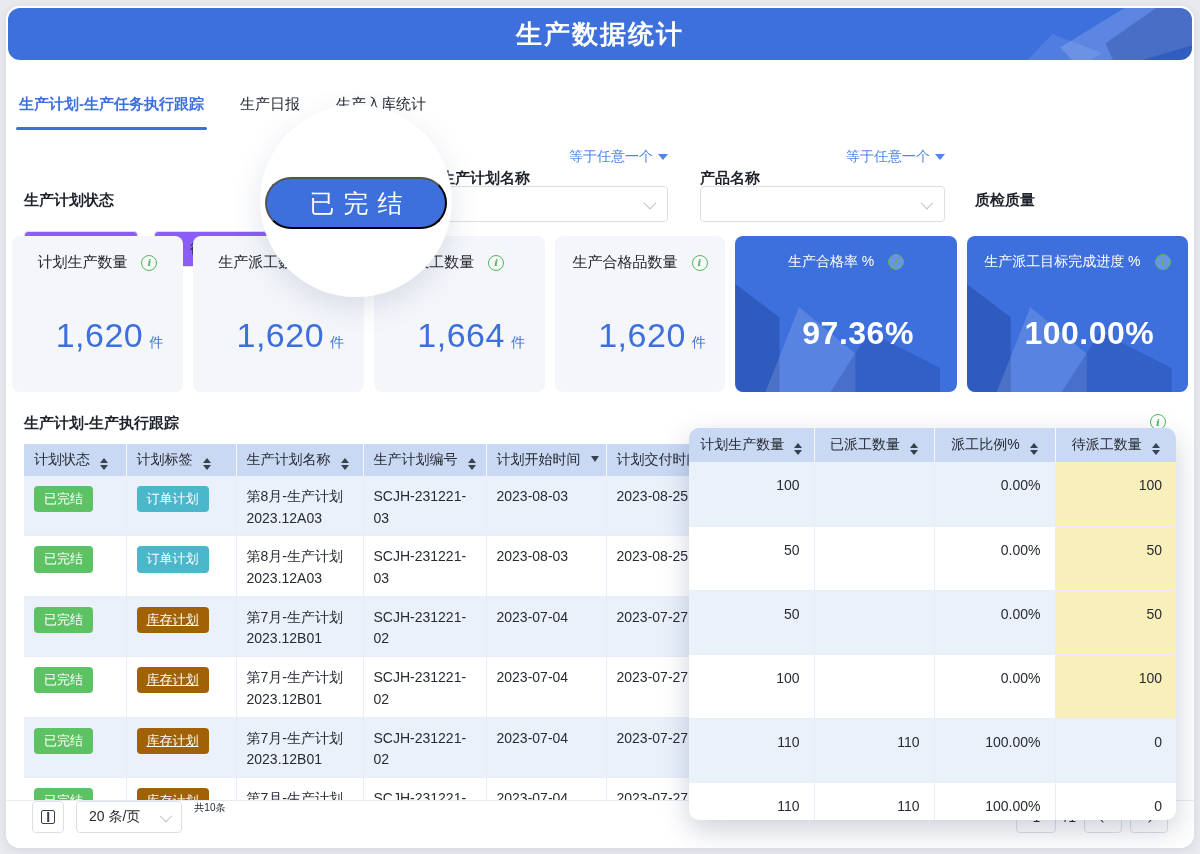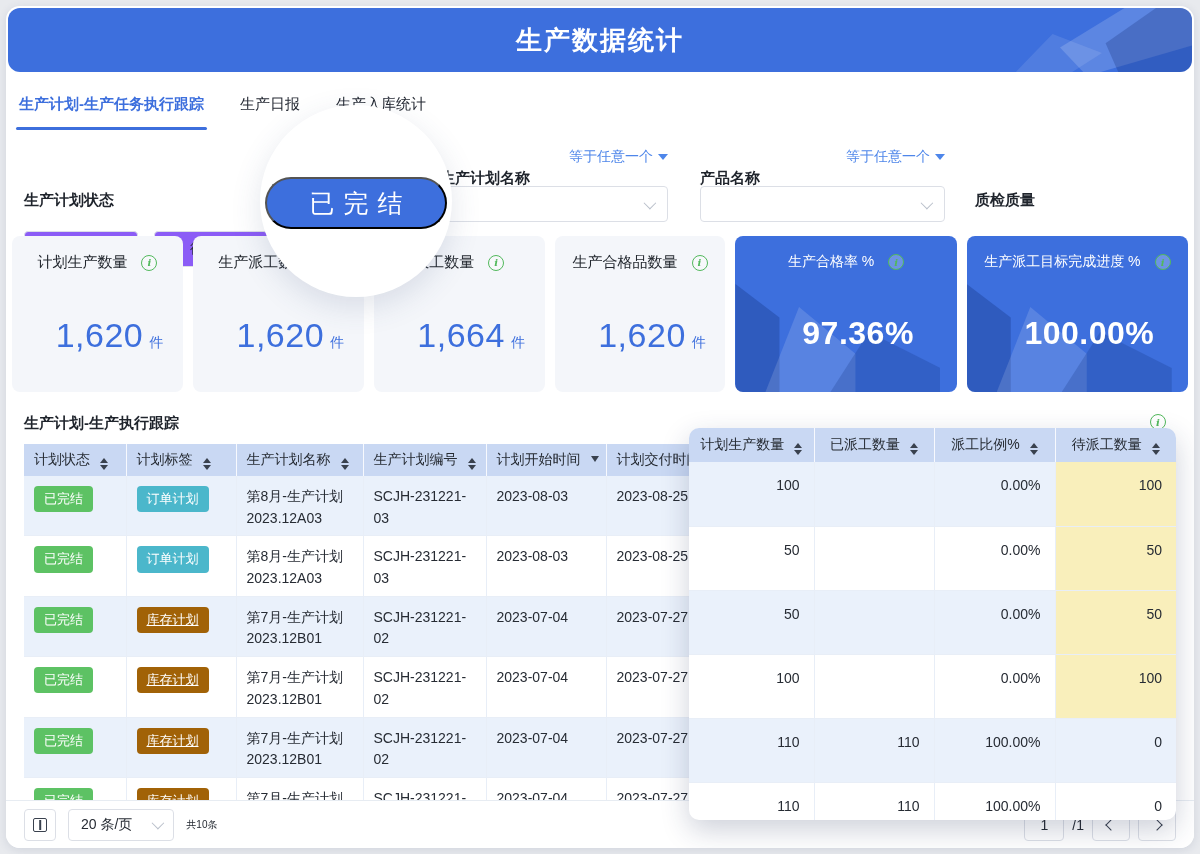--- a/index.html
+++ b/index.html
@@ -2,21 +2,21 @@
 <html><head>
 <meta charset="utf-8">
 <style>
   * { margin:0; padding:0; box-sizing:border-box; }
   html,body { width:1200px; height:854px; overflow:hidden;
     font-family:"Liberation Sans","DejaVu Sans",sans-serif; background:#e8eaee; }
   .card { position:absolute; left:6px; top:6px; width:1188px; height:842px;
     background:#fff; border-radius:14px; overflow:hidden; box-shadow:0 2px 10px rgba(40,60,100,.12); }
 
   
-  .appbar { position:absolute; left:2px; top:2px; right:2px; height:64px;
+  .appbar { position:absolute; left:2px; top:2px; right:2px; height:52px;
     background:#3D6FDD; border-radius:12px; display:flex; align-items:center; justify-content:center; overflow:hidden; }
   .appbar h1 { color:#fff; font-size:26px; font-weight:700; letter-spacing:2px; }
   .prism { position:absolute; }
   .p1 { right:0; top:0; width:150px; height:68px; background:rgba(255,255,255,.16);
     clip-path:polygon(55% 0,100% 0,100% 55%,30% 100%,12% 58%); }
   .p2 { right:0; top:0; width:120px; height:68px; background:rgba(16,40,110,.25);
     clip-path:polygon(70% 0,100% 0,100% 100%,40% 100%,28% 52%); }
   .p3 { right:90px; top:26px; width:90px; height:42px; background:rgba(255,255,255,.10);
     clip-path:polygon(0 100%,45% 0,100% 45%,60% 100%); }
 
@@ -83,21 +83,21 @@
   .sort .up { border-bottom:5px solid #39414e; }
   .sort .dn { border-top:5px solid #39414e; }
   .sort.desc { vertical-align:2px; } .sort.desc .dn { border-top-width:6px; }
   .badge { display:inline-block; padding:3px 10px; border-radius:4px; color:#fff; font-size:13px; white-space:nowrap; }
   .badge.status { background:#5DC264; }
   .badge.order  { background:#4BB7CB; }
   .badge.stock  { background:#a16207;text-decoration:underline; }
 
   
   .pagination { position:absolute; left:0; right:0; top:794px; height:48px; background:#fff;
-    border-top:1px solid #E7ECF2; display:flex; align-items:center; gap:12px; padding:0 18px; z-index:5; }
+    border-top:1px solid #E7ECF2; display:flex; align-items:flex-start; gap:12px; padding:0 26px; z-index:5; }
   .icon-btn { width:32px; height:32px; border:1px solid #dcdfe6; border-radius:4px; background:#fff;
     display:flex; align-items:center; justify-content:center; cursor:pointer; }
   .col-ico { width:14px; height:14px; border:1.6px solid #39414e; border-radius:2px; position:relative; }
   .col-ico::after { content:''; position:absolute; left:50%; top:1px; bottom:1px; width:1.6px;
     background:#39414e; transform:translateX(-50%); }
   .page-size { height:32px; border:1px solid #dcdfe6; border-radius:4px; background:#fff; padding:0 12px;
     display:flex; align-items:center; gap:20px; font-size:14px; color:#262b33; cursor:pointer; }
   .total { font-size:10px; color:#262b33; }
   .pg-right { margin-left:auto; display:flex; align-items:center; gap:8px; }
   .page-input { width:40px; height:32px; border:1px solid #dcdfe6; border-radius:4px; text-align:center;

